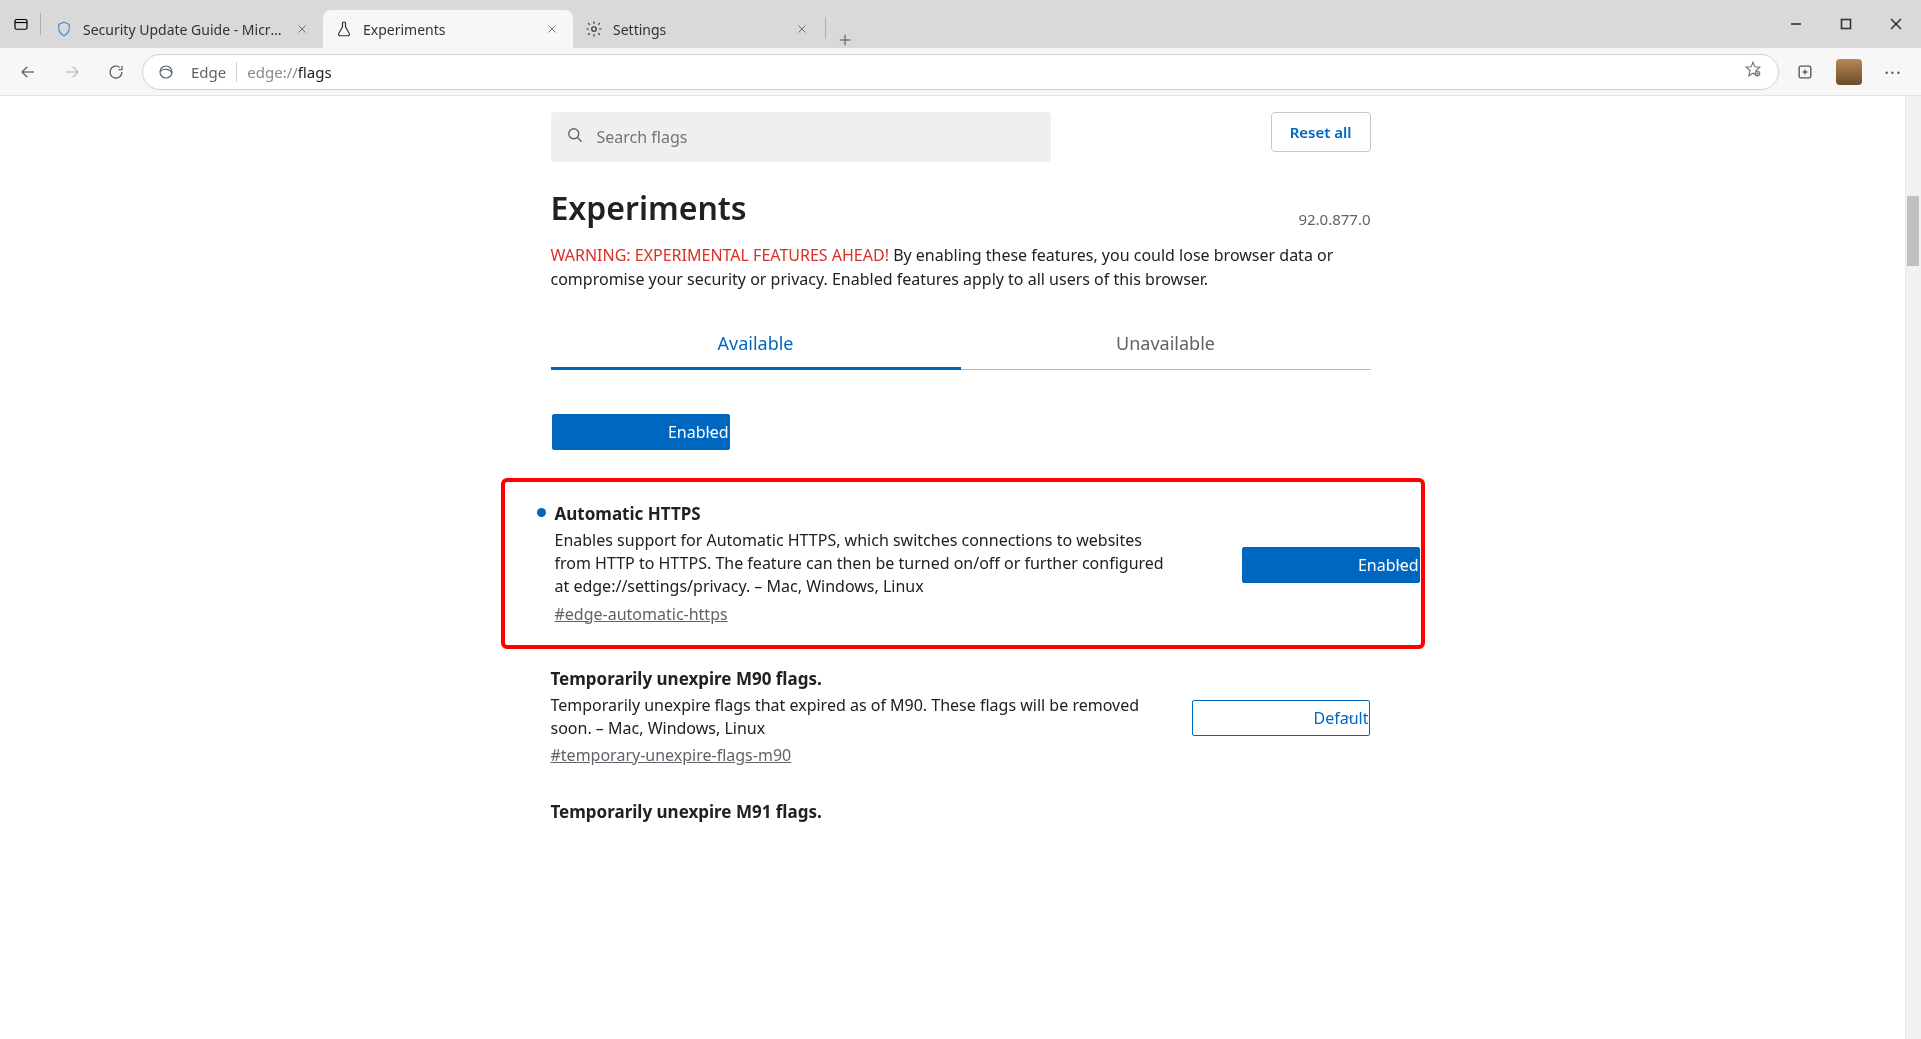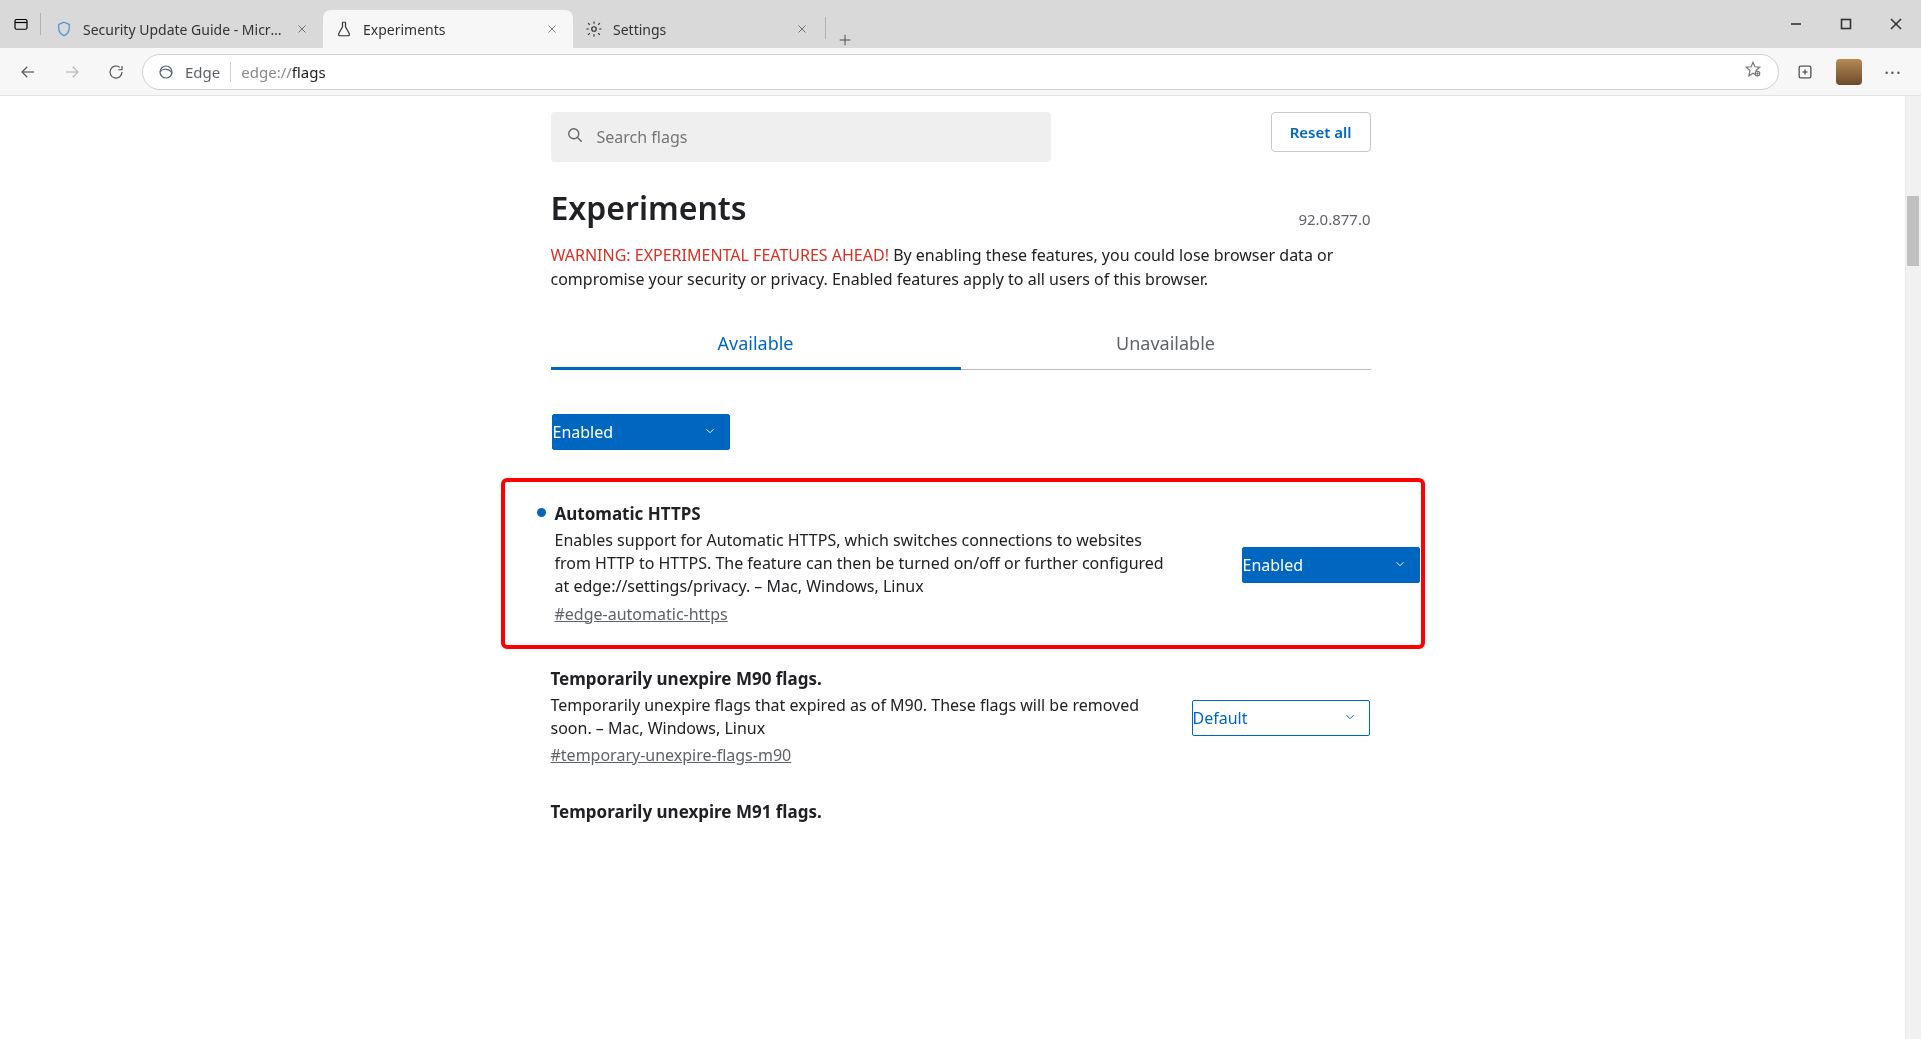--- a/index.html
+++ b/index.html
@@ -21,21 +21,21 @@
     .win-controls { margin-left:auto; display:flex; align-items:center; }
     .win-btn { width: 50px; height: 38px; display:flex; align-items:center; justify-content:center; color:#333; }
     .win-btn svg { width:12px; height:12px; }
 
     
     .toolbar { height: 48px; background: #f7f7f7; border-bottom: 1px solid #e3e3e3; display:flex; align-items:center; padding: 0 10px; gap: 8px; }
     .nav-btn { width: 36px; height: 36px; display:flex; align-items:center; justify-content:center; color:#555; border-radius:4px; }
     .nav-btn.disabled { color:#b8b8b8; }
     .nav-btn svg { width:18px; height:18px; }
     .omnibox { flex:1; height:36px; border:1px solid #d0d0d0; border-radius:18px; background:#fff; display:flex; align-items:center; padding:0 14px; gap:10px; }
-    .omnibox .site-id { display:flex; align-items:center; gap:10px; color:#5f6368; font-size:15px; }
+    .omnibox .site-id { display:flex; align-items:center; gap:16px; color:#5f6368; font-size:15px; }
     .omnibox .site-id .edge-logo { width:18px; height:18px; }
     .omnibox .divider { width:1px; height:20px; background:#d0d0d0; }
     .omnibox .url { flex:1; font-size:15px; color:#888; }
     .omnibox .url .path { color:#202124; }
     .omnibox .fav { width:20px; color:#777; }
     .tool-icon { width:36px; height:36px; display:flex; align-items:center; justify-content:center; color:#555; }
     .avatar { width:26px; height:26px; border-radius:4px; background: linear-gradient(#b78a56, #6b4a2a); }
     .more-dots { font-size:18px; letter-spacing:1px; color:#555; }
 
     
@@ -64,21 +64,21 @@
     .flag { display:flex; gap:26px; padding: 12px 0 22px; position:relative; }
     .flag.highlight { border:4px solid #ff0000; border-radius:6px; padding: 20px 0 20px 14px; margin-left:-50px; margin-right:-54px; margin-bottom:6px; margin-top:6px; }
     .flag.highlight .flag-left { padding-left:36px; }
     .flag-left { flex:1; position:relative; padding-left:0px; }
     .bullet { position:absolute; left:-18px; top:6px; width:9px; height:9px; border-radius:50%; background:#0067c0; }
     .flag.highlight .bullet { left: 18px; }
     .flag-title { font-size:17px; font-weight:700; color:#202124; margin-bottom:4px; }
     .flag-desc { font-size:16px; line-height:1.45; color:#202124; margin-bottom:4px; max-width:620px; }
     .flag-hash a { color:#5f6368; text-decoration:underline; font-size:16px; }
     .flag-right { width:180px; display:flex; align-items:center; justify-content:center; padding-top:4px; }
-    .select { width:178px; height:36px; border-radius:2px; display:flex; align-items:center; justify-content:flex-start; gap:8px; position:relative; font-size:16px; }
+    .select { width:178px; height:36px; border-radius:2px; display:flex; align-items:center; justify-content:flex-end; gap:8px; position:relative; font-size:16px; }
     .select .chev { position:absolute; right:12px; }
     .select.enabled { background:#0067c0; color:#fff; border:1px solid #0067c0; }
     .select.default { background:#fff; color:#0067c0; border:1px solid #0067c0; }
 
     svg { stroke: currentColor; fill: none; stroke-width: 1.6; }
   </style>
 </head>
 <body>
 
 <div class="titlebar">

